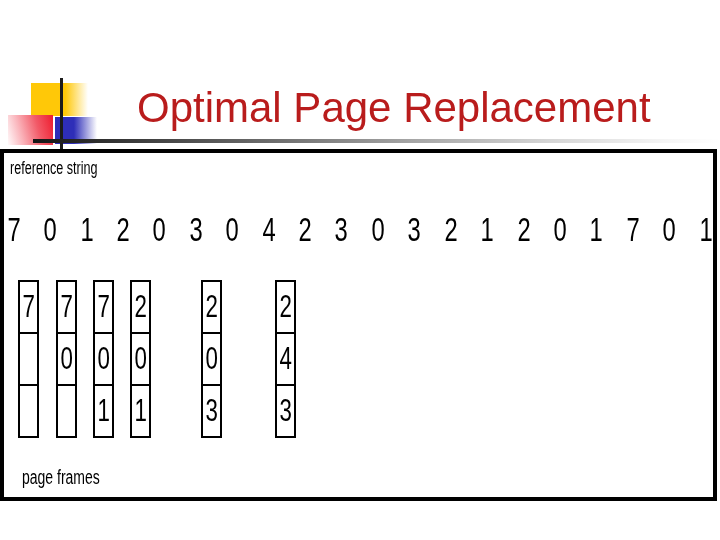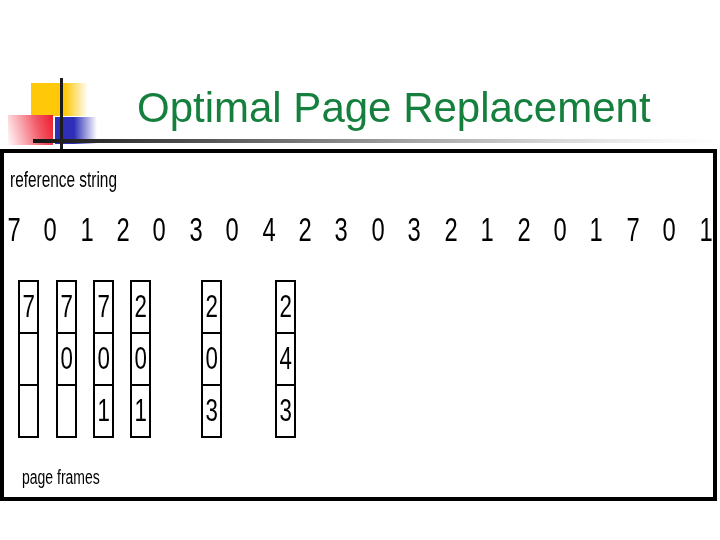--- a/index.html
+++ b/index.html
@@ -3,21 +3,21 @@
 <meta charset="utf-8">
 <style>
   html,body{margin:0;padding:0;background:#fff;}
   .stage{
     position:relative;width:720px;height:540px;background:#ffffff;overflow:hidden;
     font-family:"Liberation Sans",sans-serif;color:#000;
   }
   
   .slide-title{
     position:absolute;left:137px;top:84px;margin:0;
-    font-size:42px;font-weight:400;color:#15803d;white-space:nowrap;letter-spacing:0px;
+    font-size:42px;font-weight:400;color:#b91c1c;white-space:nowrap;letter-spacing:0px;
   }
   .title-rule{
     position:absolute;left:33px;top:139px;width:687px;height:4px;
     background:linear-gradient(to right,#151515 0%,#3c3c3c 15%,#6e6e6e 35%,#a5a5a5 55%,#d5d5d5 75%,#f5f5f5 92%,rgba(255,255,255,0) 100%);
   }
   
   .logo-yellow{
     position:absolute;left:31px;top:83px;width:57px;height:33px;
     background:linear-gradient(to right,#ffc808 0%,#ffc808 60%,rgba(255,200,8,0) 100%);
   }
@@ -30,21 +30,21 @@
     background:linear-gradient(to right,#2e2eb8 0%,#2e2eb8 45%,rgba(70,70,200,0) 100%);
   }
   .logo-vline{
     position:absolute;left:60px;top:78px;width:3px;height:74px;background:#1c1c1c;
   }
   
   .diagram-box{
     position:absolute;left:0;top:149px;width:717px;height:352px;
     border:4px solid #000;box-sizing:border-box;background:#fff;
   }
-  .ref-label{position:absolute;left:10px;top:166px;font-size:22px;line-height:28px;white-space:nowrap;}
+  .ref-label{position:absolute;left:10px;top:154px;font-size:18px;line-height:28px;white-space:nowrap;}
   .frames-label{position:absolute;left:22px;top:463px;font-size:20px;line-height:28px;white-space:nowrap;}
   .squish{display:inline-block;transform:scaleX(0.70);transform-origin:left center;white-space:nowrap;}
   
   .ref-row{
     position:absolute;left:0;top:212px;width:720px;height:36px;
     display:flex;justify-content:space-between;
   }
   .ref-slot{width:28px;text-align:center;font-size:33px;line-height:36px;}
   .cnum{display:inline-block;transform:scaleX(0.72);transform-origin:center;}
   

